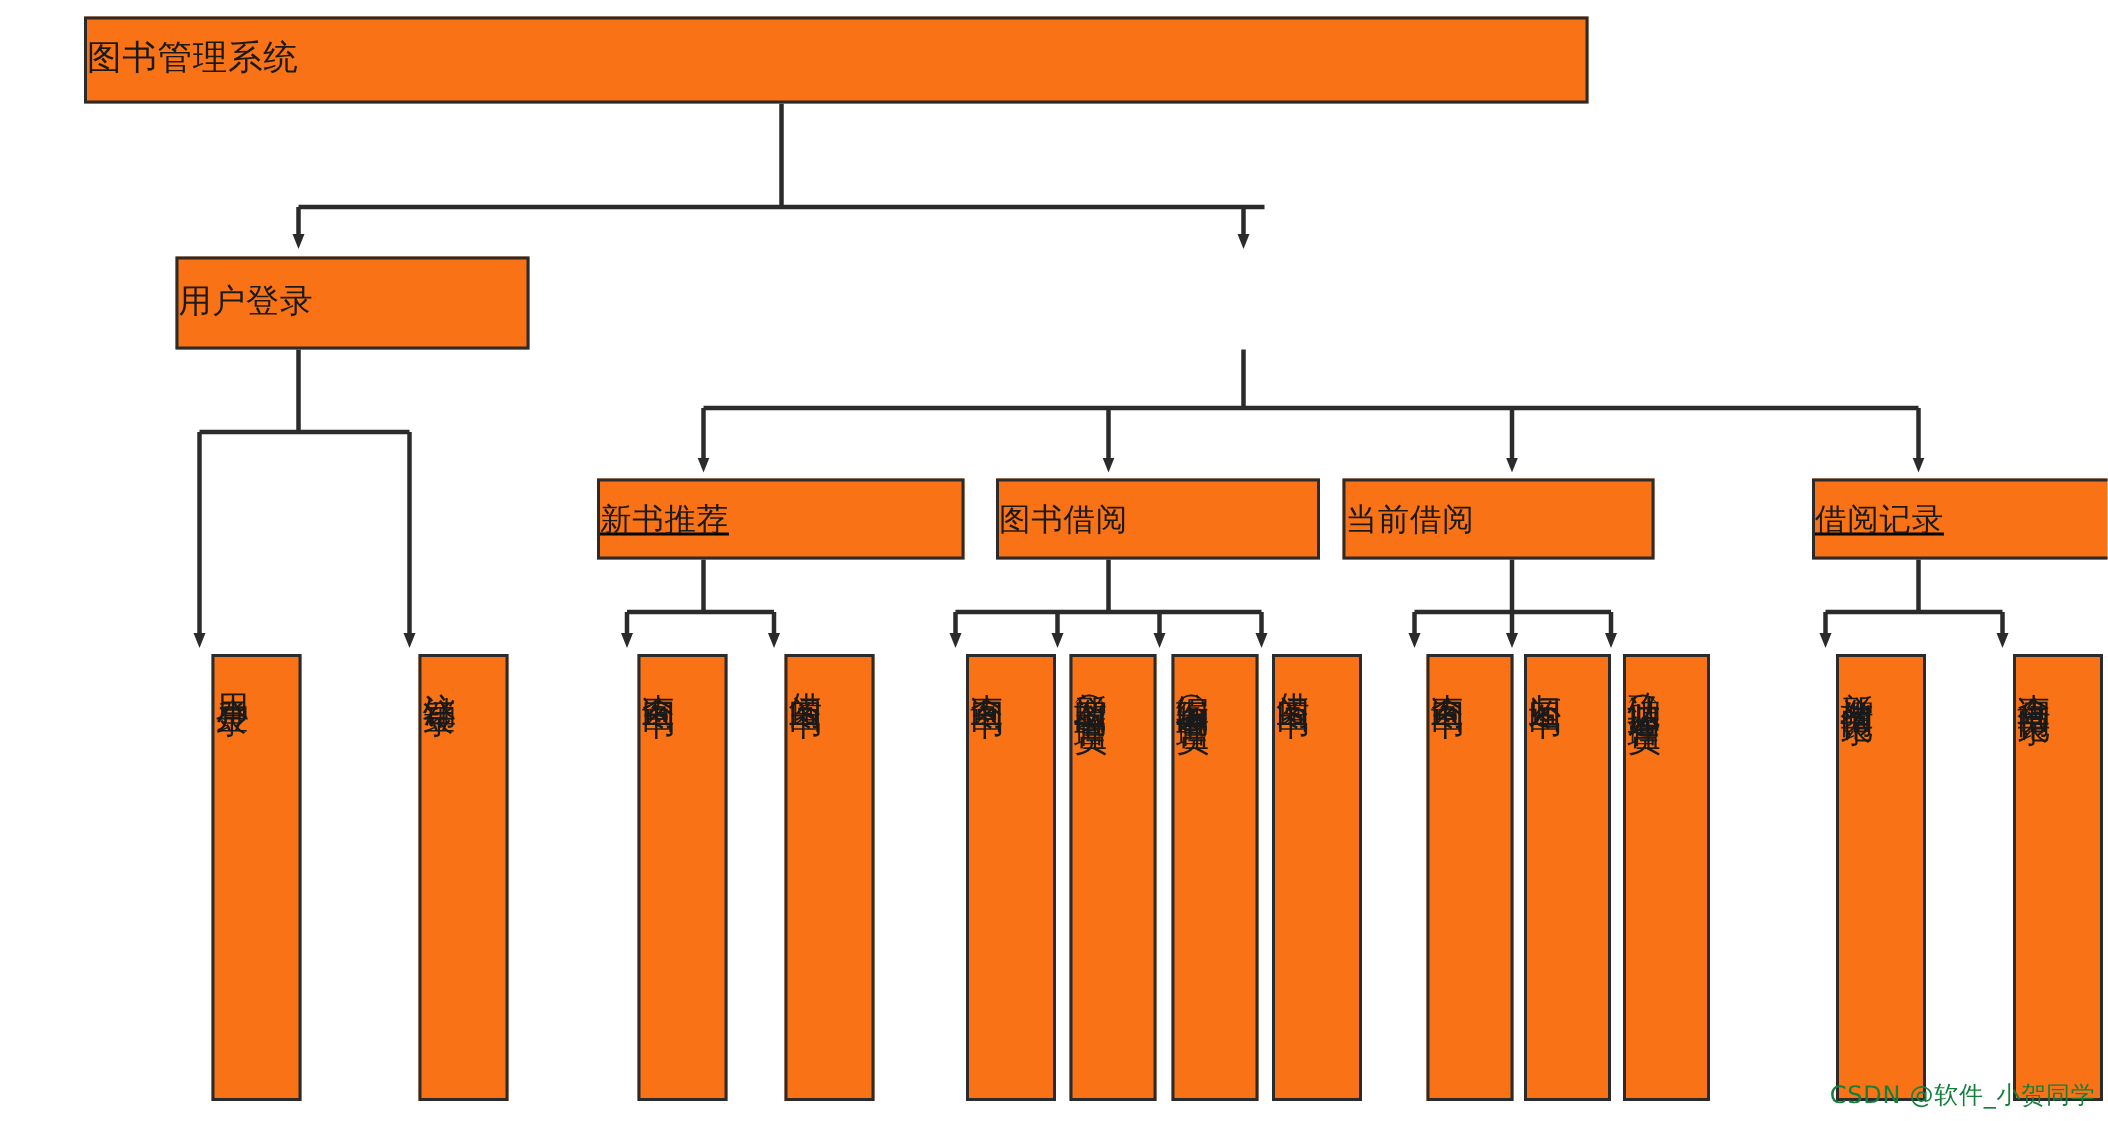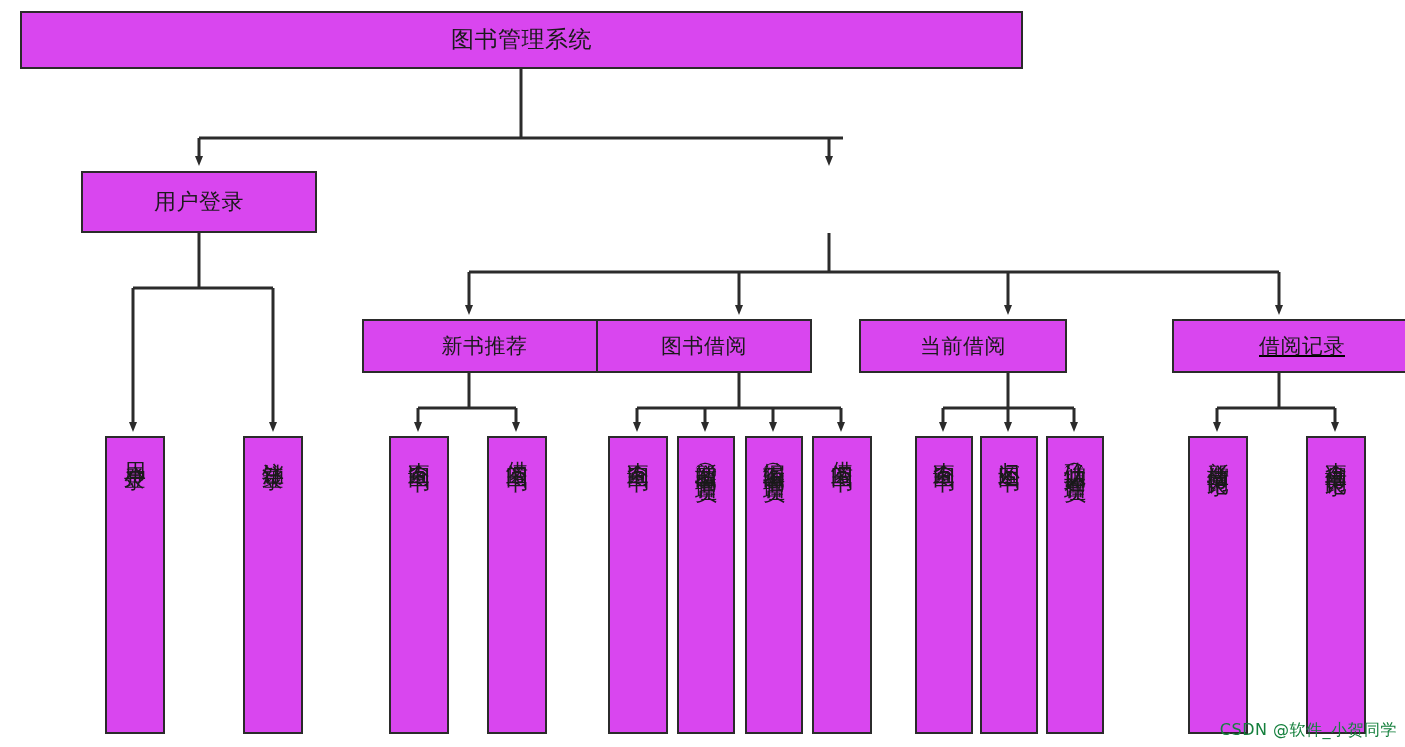--- a/index.html
+++ b/index.html
@@ -22,26 +22,26 @@
   #edge-layer {
     position: absolute;
     left: 0;
     top: 0;
     width: 1405px;
     height: 747px;
   }
   .node {
     position: absolute;
     box-sizing: border-box;
-    background: #d946ef;
+    background: #f97316;
     border: 2px solid #2b2b2b;
     display: flex;
     align-items: center;
-    justify-content: center;
     z-index: 5;
+    margin-left: 36px;
   }
   .node-label {
     color: #1a1a1a;
     letter-spacing: 0.5px;
     white-space: nowrap;
     line-height: 1.18;
   }
   .node-root .node-label {
     font-size: 23px;
   }
@@ -133,24 +133,24 @@
   </svg>
 
   <div class="node node-root" style="left:20px; top:11px; width:1003px; height:58px;">
     <span class="node-label">图书管理系统</span>
   </div>
 
   <div class="node node-l2" style="left:81px; top:171px; width:236px; height:62px;">
     <span class="node-label">用户登录</span>
   </div>
 
-  <div class="node node-l3" style="left:362px; top:319px; width:245px; height:54px;">
+  <div class="node node-l3" style="left:362px; top:319px; width:245px; height:54px;text-decoration:underline;">
     <span class="node-label">新书推荐</span>
   </div>
-  <div class="node node-l3" style="left:596px; top:319px; width:216px; height:54px;">
+  <div class="node node-l3" style="left:628px; top:319px; width:216px; height:54px;">
     <span class="node-label">图书借阅</span>
   </div>
   <div class="node node-l3" style="left:859px; top:319px; width:208px; height:54px;">
     <span class="node-label">当前借阅</span>
   </div>
   <div class="node node-l3" style="left:1172px; top:319px; width:260px; height:54px;text-decoration:underline;">
     <span class="node-label">借阅记录</span>
   </div>
 
   <div class="node node-leaf" style="left:105px; top:436px; width:60px; height:298px;">

